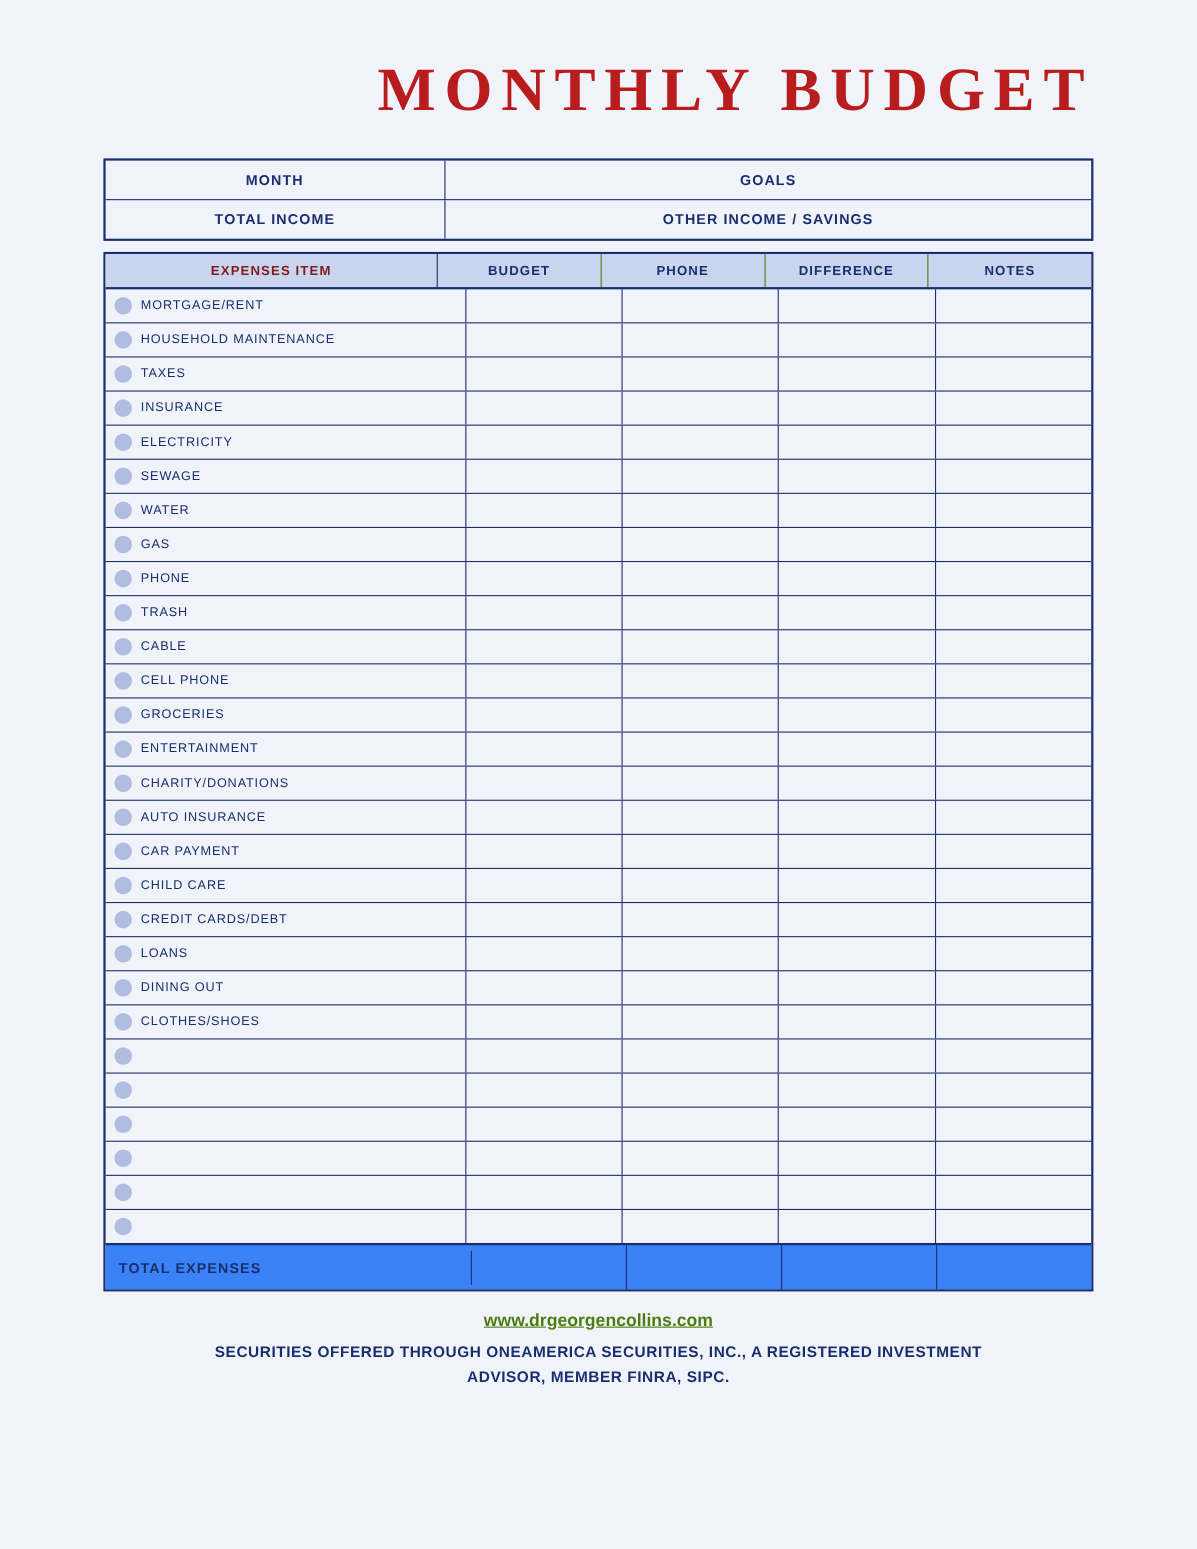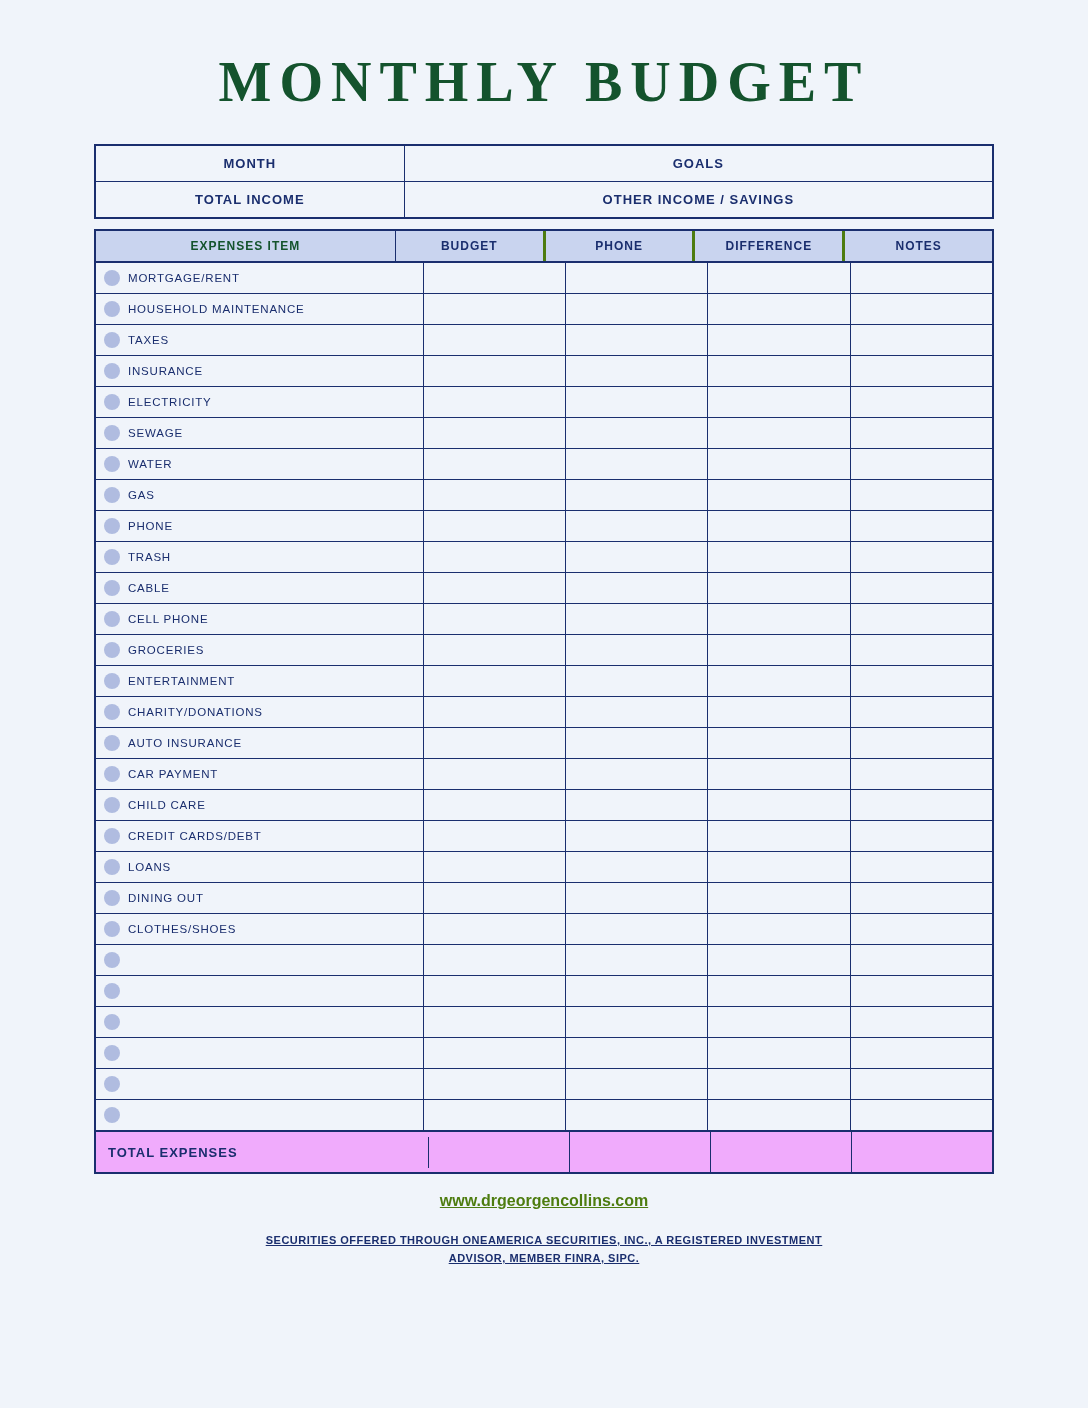--- a/index.html
+++ b/index.html
@@ -12,22 +12,22 @@
       justify-content: center;
       align-items: flex-start;
       padding: 20px;
     }
     .page {
       background: #f0f4fa;
       width: 980px;
       padding: 30px 40px 30px 40px;
     }
     .title {
-      text-align: center;
-      color: #14532d;
+      text-align: right;
+      color: #b91c1c;
       font-size: 56px;
       font-weight: 900;
       letter-spacing: 8px;
       font-family: Georgia, serif;
       margin-bottom: 30px;
     }
     .top-section {
       border: 2px solid #1a2e6e;
       margin-bottom: 10px;
     }
@@ -68,33 +68,33 @@
       display: flex;
       background: #c9d4ef;
       border-bottom: 2px solid #1a2e6e;
     }
     .col-item {
       flex: 2.2;
       padding: 8px 10px;
       font-size: 12px;
       font-weight: 700;
       letter-spacing: 1px;
-      color: #14532d;
+      color: #7f1d1d;
       text-align: center;
       border-right: 1px solid #1a2e6e;
     }
     .col-budget, .col-actual, .col-diff, .col-notes {
       flex: 1;
       padding: 8px 10px;
       font-size: 12px;
       font-weight: 700;
       letter-spacing: 1px;
       color: #1a2e6e;
       text-align: center;
-      border-right: 3px solid #4d7c0f;
+      border-right: 1px solid #4d7c0f;
     }
     .col-notes {
       border-right: none;
     }
     .table-row {
       display: flex;
       border-bottom: 1px solid #1a2e6e;
       min-height: 30px;
       align-items: center;
     }
@@ -128,21 +128,21 @@
       flex: 1;
       border-right: 1px solid #1a2e6e;
       min-height: 30px;
     }
     .row-cell.last {
       border-right: none;
     }
     .total-row {
       display: flex;
       border-top: 2px solid #1a2e6e;
-      background: #f0abfc;
+      background: #3b82f6;
       min-height: 40px;
       align-items: center;
     }
     .total-label {
       flex: 2.2;
       padding: 8px 12px;
       color: #1a2e6e;
       font-size: 13px;
       font-weight: 900;
       letter-spacing: 1px;
@@ -162,27 +162,26 @@
       margin-top: 18px;
     }
     .footer-link {
       color: #4d7c0f;
       font-size: 16px;
       font-weight: bold;
       text-decoration: underline;
     }
     .footer-disclaimer {
       color: #1a2e6e;
-      font-size: 11px;
+      font-size: 14px;
       font-weight: 700;
       letter-spacing: 0.5px;
-      margin-top: 22px;
+      margin-top: 8px;
       text-transform: uppercase;
       line-height: 1.6;
-      text-decoration: underline;
     }
     .empty-row .row-label {
       visibility: hidden;
     }
   </style>
 </head>
 <body>
 
 <div class="page">
 

